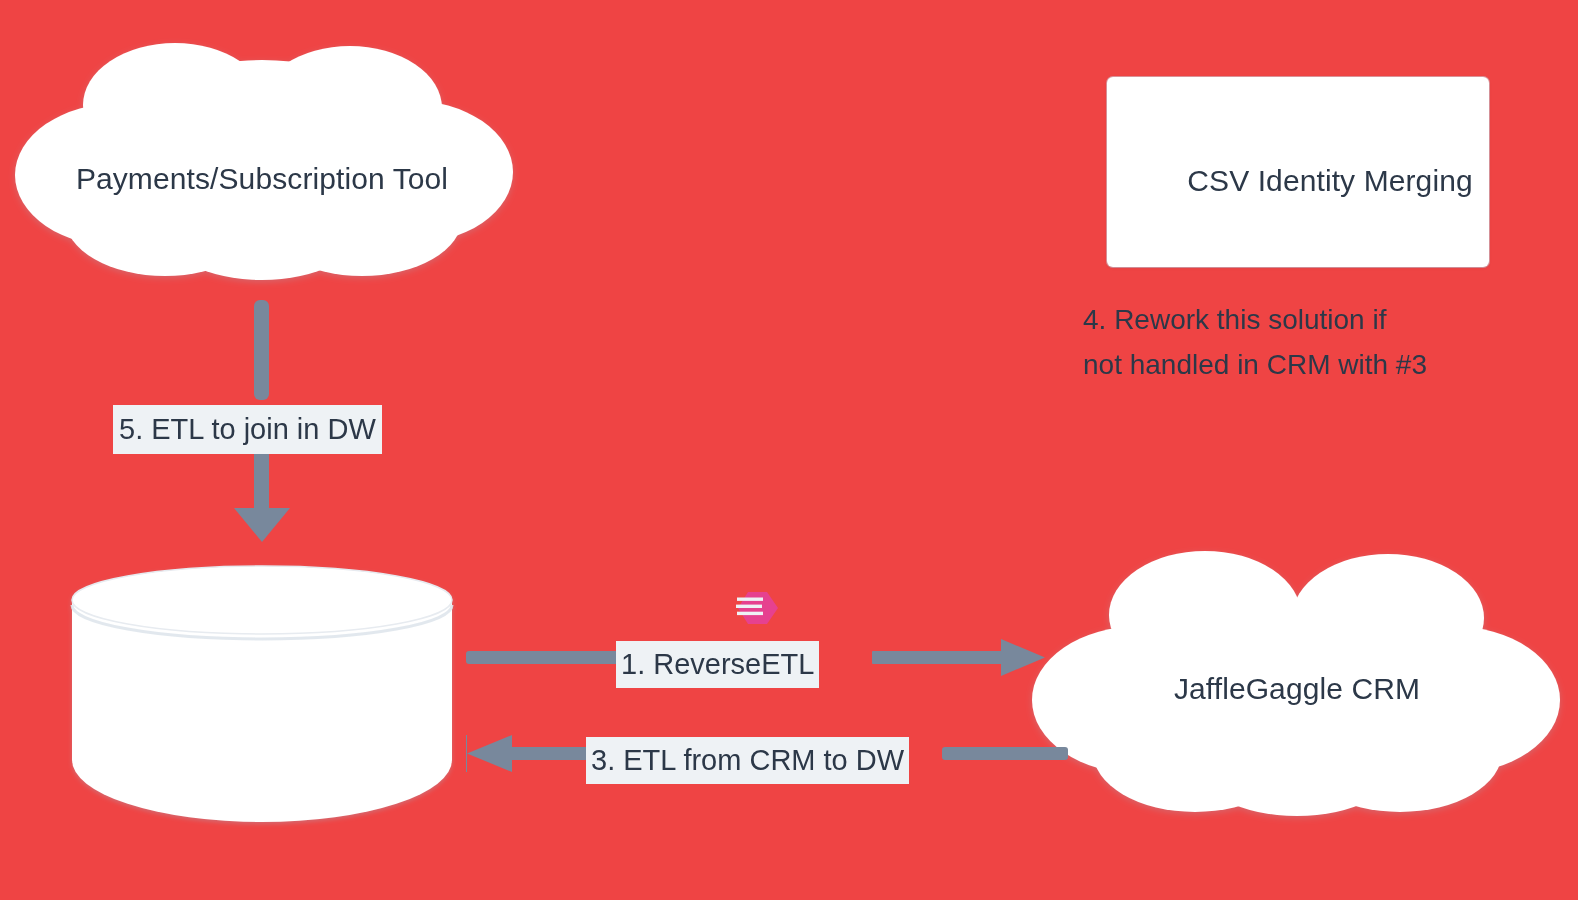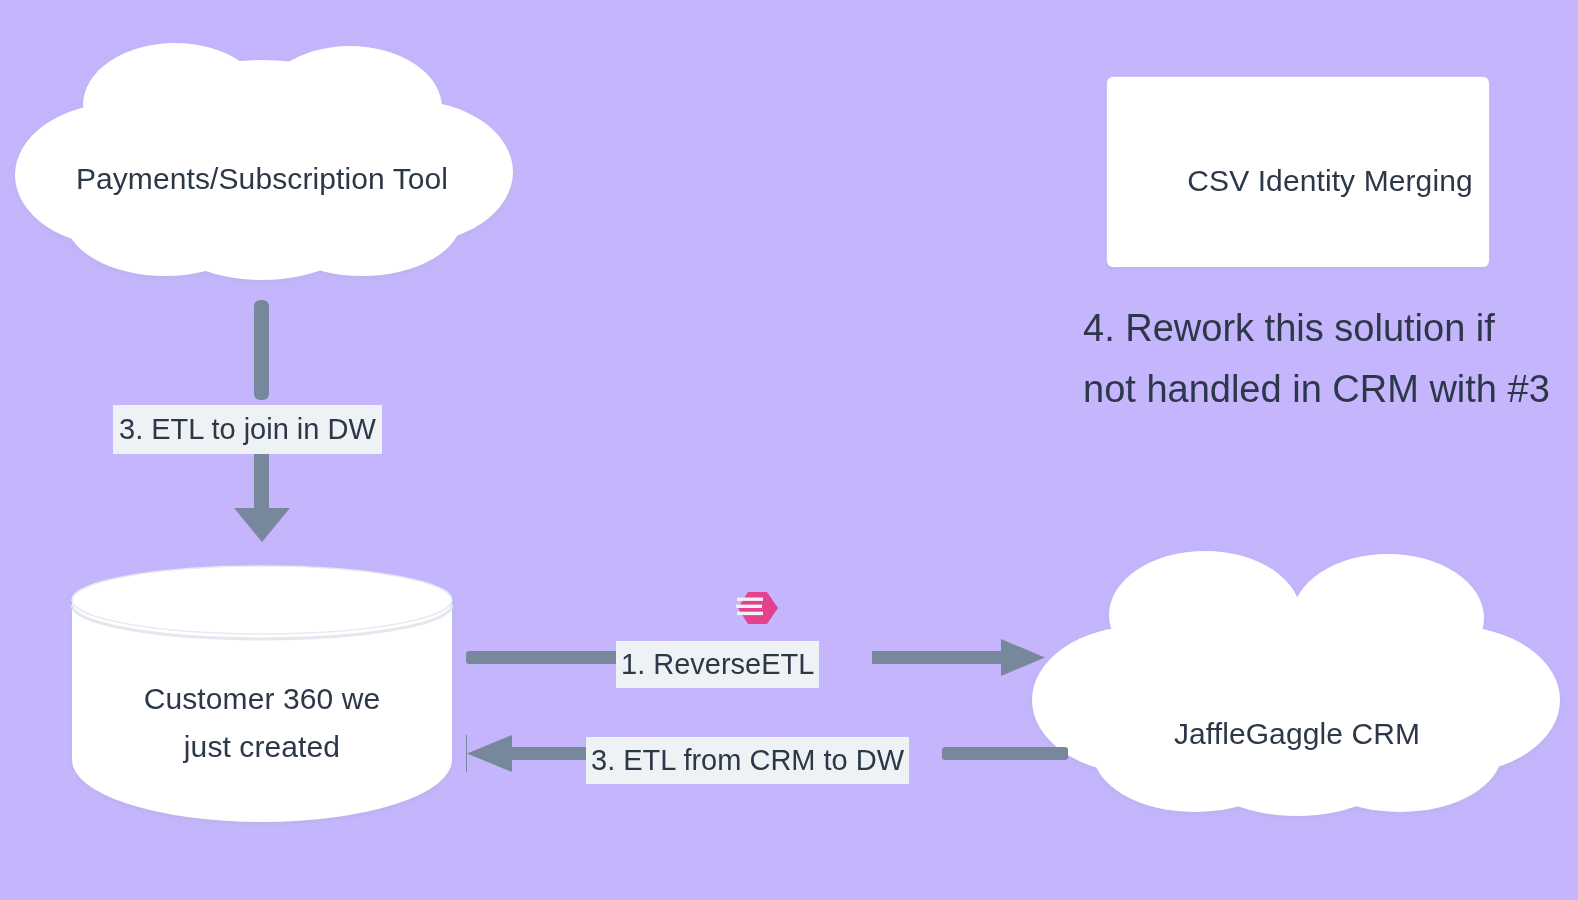--- a/index.html
+++ b/index.html
@@ -4,21 +4,21 @@
 <style>
   html, body {
     margin: 0;
     padding: 0;
     background: #eef2f5;
   }
   #canvas {
     position: relative;
     width: 1578px;
     height: 900px;
-    background: #c4b5fd;
+    background: #ef4444;
     overflow: hidden;
     font-family: "Liberation Sans", sans-serif;
   }
   .node-label {
     position: absolute;
     text-align: center;
     color: #2c3848;
     font-size: 30px;
     line-height: 1.6;
     letter-spacing: 0.1px;
@@ -31,21 +31,21 @@
     color: #2c3848;
     font-size: 29px;
     line-height: 1.55;
     background: #eef2f5;
     z-index: 6;
     white-space: nowrap;
   }
   .note-text {
     position: absolute;
     color: #2c3848;
-    font-size: 38px;
+    font-size: 28px;
     line-height: 1.6;
     white-space: pre-line;
     z-index: 6;
   }
   svg.layer {
     position: absolute;
     left: 0;
     top: 0;
     width: 1578px;
     height: 900px;
@@ -135,26 +135,24 @@
       <rect x="942" y="747" width="126" height="13" rx="3"></rect>
     </g>
   </svg>
 
   <div class="card-box" style="left:1107px; top:77px; width:382px; height:190px;"></div>
 
   <div class="node-label" style="left:22px; top:155px; width:480px;">Payments/Subscription Tool</div>
 
   <div class="node-label" style="left:1107px; top:157px; width:382px;padding-left:32px;">CSV Identity Merging</div>
 
-  <div class="node-label" style="left:82px; top:675px; width:360px;">Customer 360 we
-just created</div>
 
-  <div class="node-label" style="left:1117px; top:665px; width:360px;margin-top:45px;">JaffleGaggle CRM</div>
+  <div class="node-label" style="left:1117px; top:665px; width:360px;">JaffleGaggle CRM</div>
 
-  <div class="edge-label" style="left:113px; top:405px; padding:2px 6px;">3. ETL to join in DW</div>
+  <div class="edge-label" style="left:113px; top:405px; padding:2px 6px;">5. ETL to join in DW</div>
 
   <div class="edge-label" style="left:616px; top:641px; padding:1px 5px;">1. ReverseETL</div>
 
   <div class="edge-label" style="left:586px; top:737px; padding:1px 5px;text-align:right;">3. ETL from CRM to DW</div>
 
   <div class="note-text" style="left:1083px; top:298px; width:470px;">4. Rework this solution if
 not handled in CRM with #3</div>
 
   <div class="ht-logo" style="left:736px; top:588px; width:46px; height:40px;">
     <svg viewBox="0 0 46 40" width="46" height="40" xmlns="http://www.w3.org/2000/svg">

